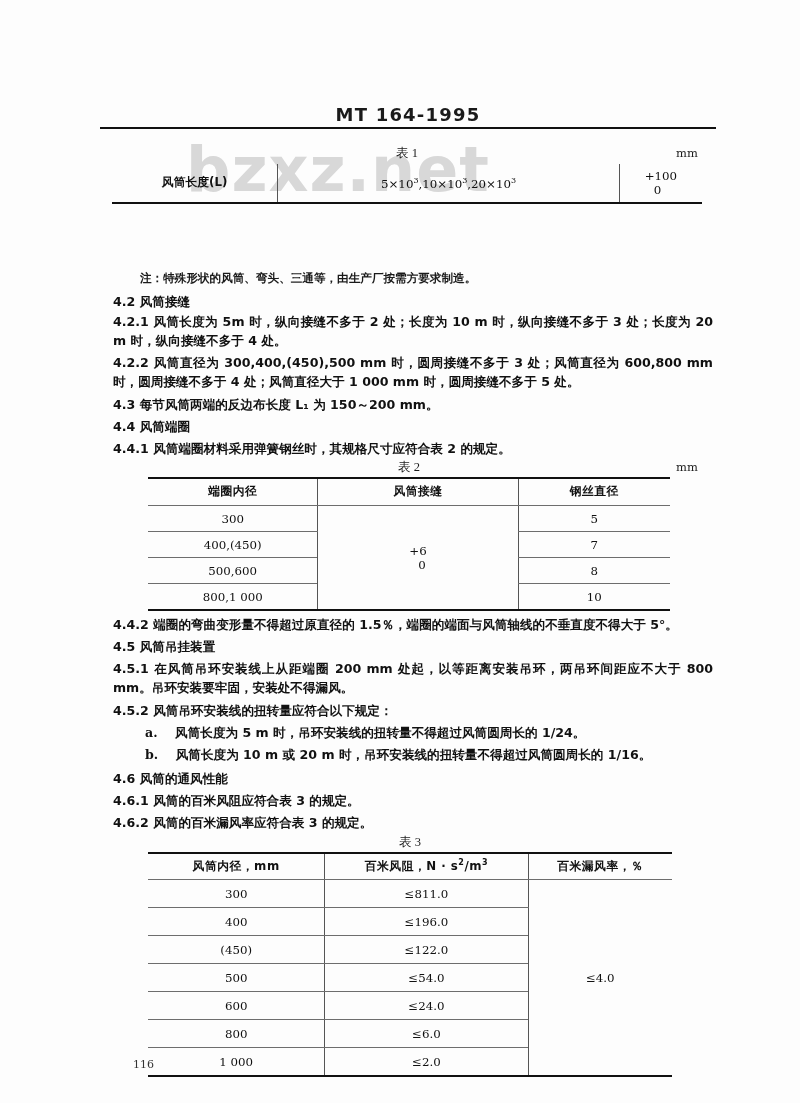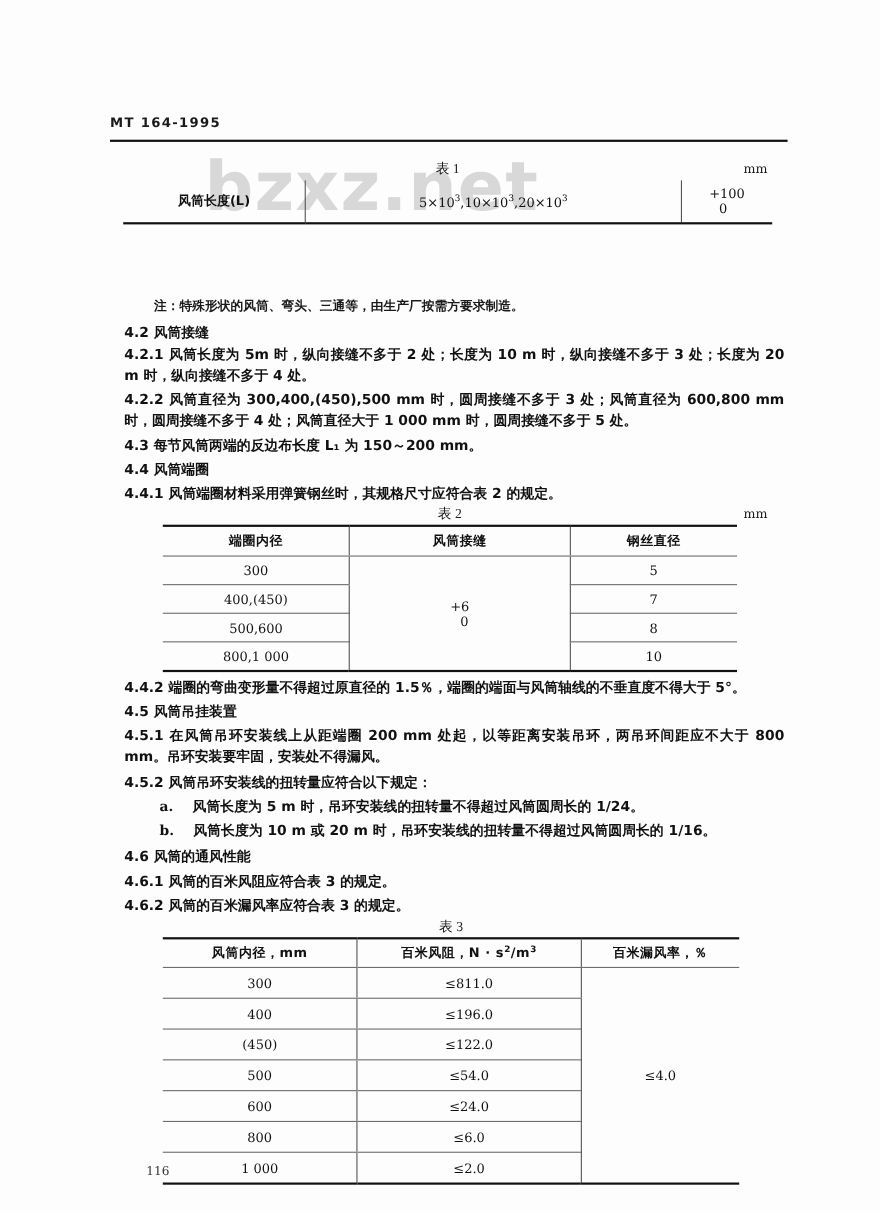--- a/index.html
+++ b/index.html
@@ -44,24 +44,24 @@
     position: relative;
     z-index: 2;
   }
 
   
   .doc-header {
     position: absolute;
     left: 100px;
     top: 104px;
     width: 616px;
-    text-align: left;
+    text-align: center;
     font-family: "DejaVu Serif", "Liberation Serif", serif;
     font-weight: bold;
-    font-size: 12px;
+    font-size: 18px;
     letter-spacing: 0.5px;
   }
   .doc-header .num {
     font-family: "DejaVu Sans", sans-serif;
     font-weight: bold;
     letter-spacing: 1.2px;
   }
   .header-rule {
     position: absolute;
     left: 100px;

